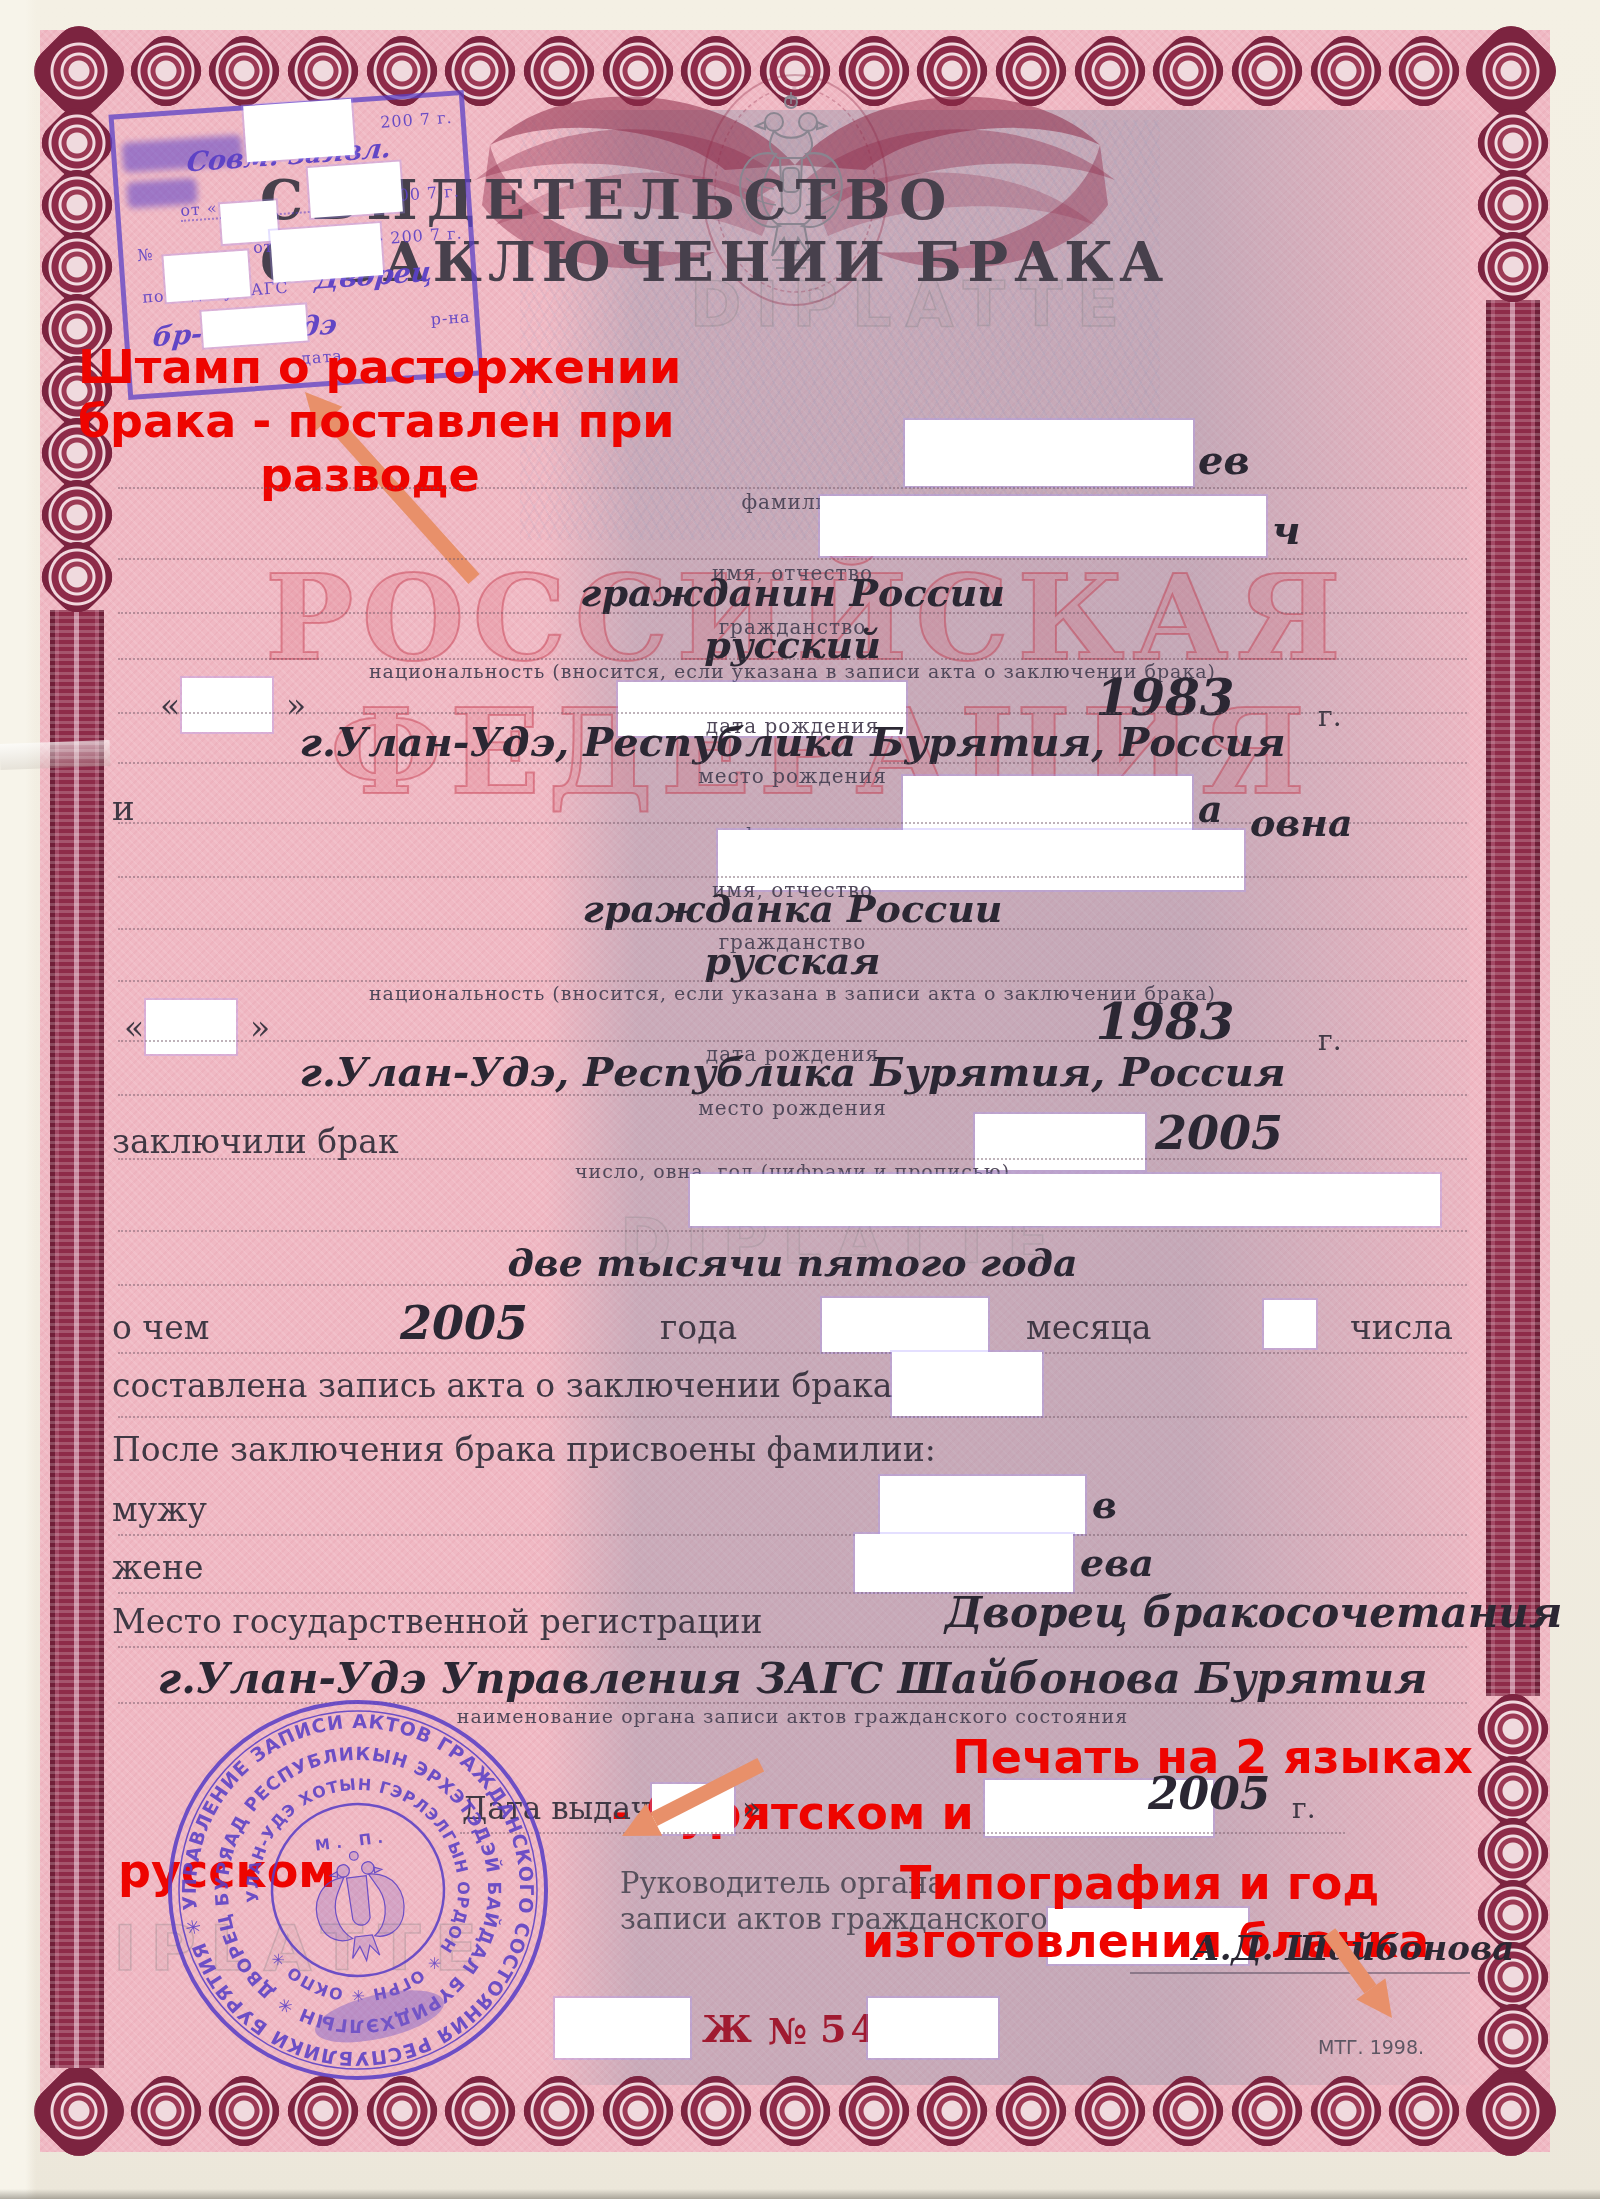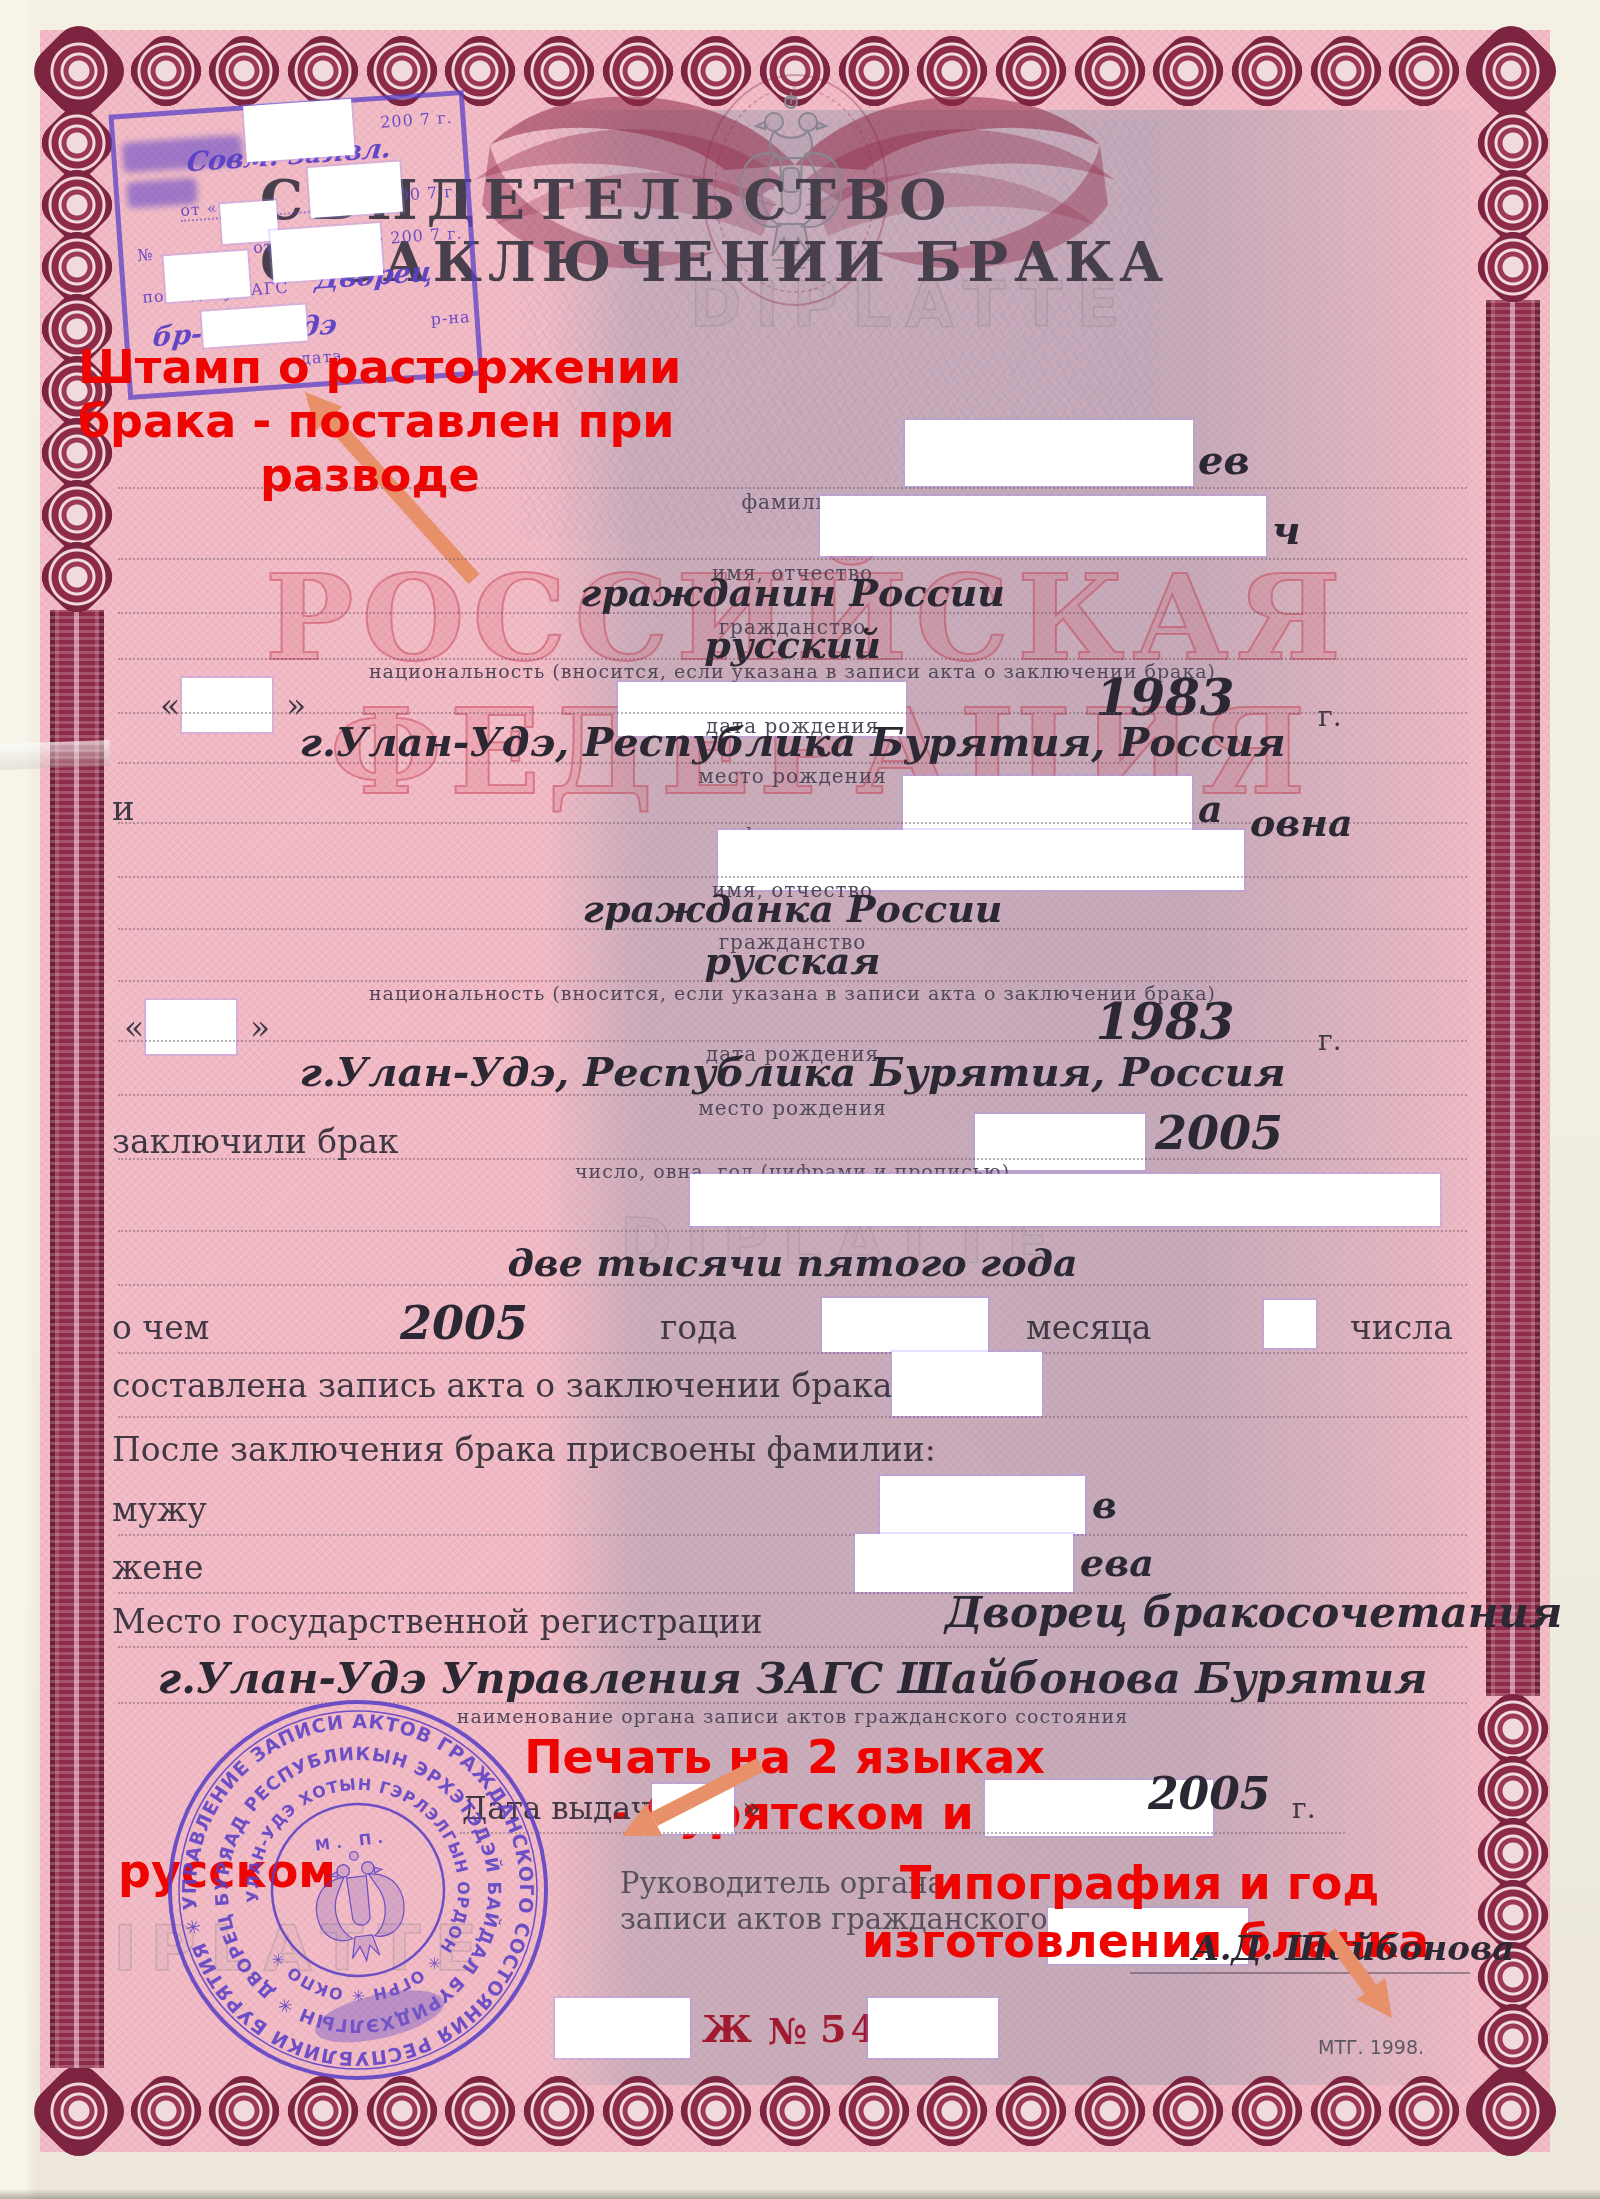--- a/index.html
+++ b/index.html
@@ -324,21 +324,21 @@
   <div class="rule" style="top:1592px;"></div>
 
   <div class="static" style="left:112px;top:1602px;">Место государственной регистрации</div>
   <div class="val" style="left:945px;top:1588px;font-size:42px;">Дворец бракосочетания</div>
   <div class="rule" style="top:1646px;"></div>
 
   <div class="val val-c" style="top:1654px;font-size:42px;">г.Улан-Удэ Управления ЗАГС Шайбонова Бурятия</div>
   <div class="rule" style="top:1702px;"></div>
   <div class="lab lab-s" style="top:1705px;">наименование органа записи актов гражданского состояния</div>
 
-  <div class="red-note" style="left:110px;width:1349px;text-align:center;top:1732px;">Печать на 2 языках</div>
+  <div class="red-note" style="left:124px;width:1349px;text-align:right;top:1732px;">Печать на 2 языках</div>
   <div class="red-note" style="left:118px;width:1349px;text-align:center;top:1788px;">- бурятском и</div>
   <div class="red-note" style="left:118px;width:1349px;text-align:left;top:1846px;">русском</div>
 
   <div class="static" style="left:462px;top:1790px;font-size:31px;">Дата выдачи «</div>
   <div class="redact" style="left:652px;top:1784px;width:82px;height:50px;"></div>
   <div class="static" style="left:742px;top:1790px;font-size:31px;">»</div>
   <div class="redact" style="left:985px;top:1780px;width:228px;height:56px;"></div>
   <div class="val" style="left:1148px;top:1768px;font-size:44px;">2005</div>
   <div class="static" style="left:1292px;top:1792px;font-size:28px;">г.</div>
   <div class="rule" style="left:460px;width:885px;top:1832px;"></div>

